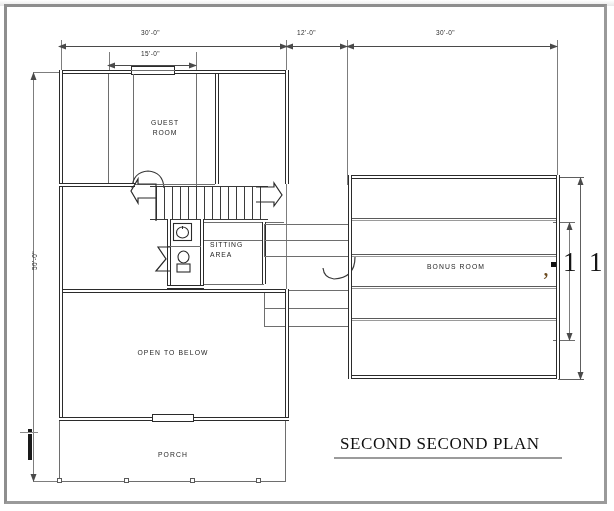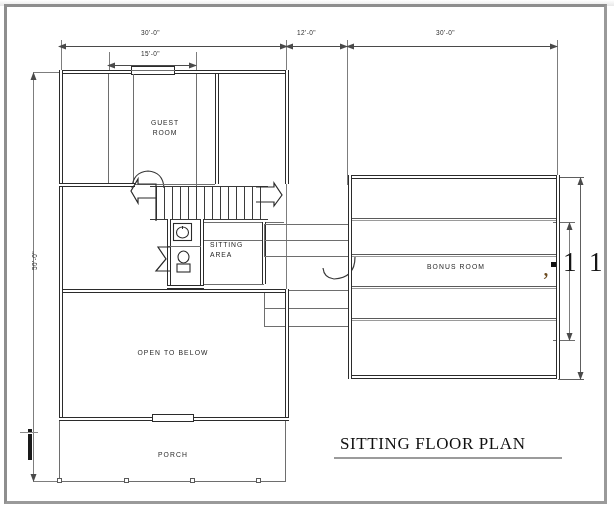--- a/index.html
+++ b/index.html
@@ -384,16 +384,16 @@
 
     <div id="left-tick-dot"></div>
     <div id="left-tick-mark"></div>
     <div class="thin-h" style="left:20px; top:432px; width:18px; background:#8a8a8a;"></div>
 
     <div class="artifact-comma" style="left:543px; top:255px;">,</div>
     <div class="artifact-digit" style="left:563px; top:249px;">1</div>
     <div class="artifact-digit" style="left:589px; top:249px;">1</div>
 
     <div id="plan-title-underline"></div>
-    <div id="plan-title">SITTING  FLOOR  PLAN</div>
+    <div id="plan-title">SECOND  SECOND  PLAN</div>
 
   </div>
 </div>
 
 </body></html>

